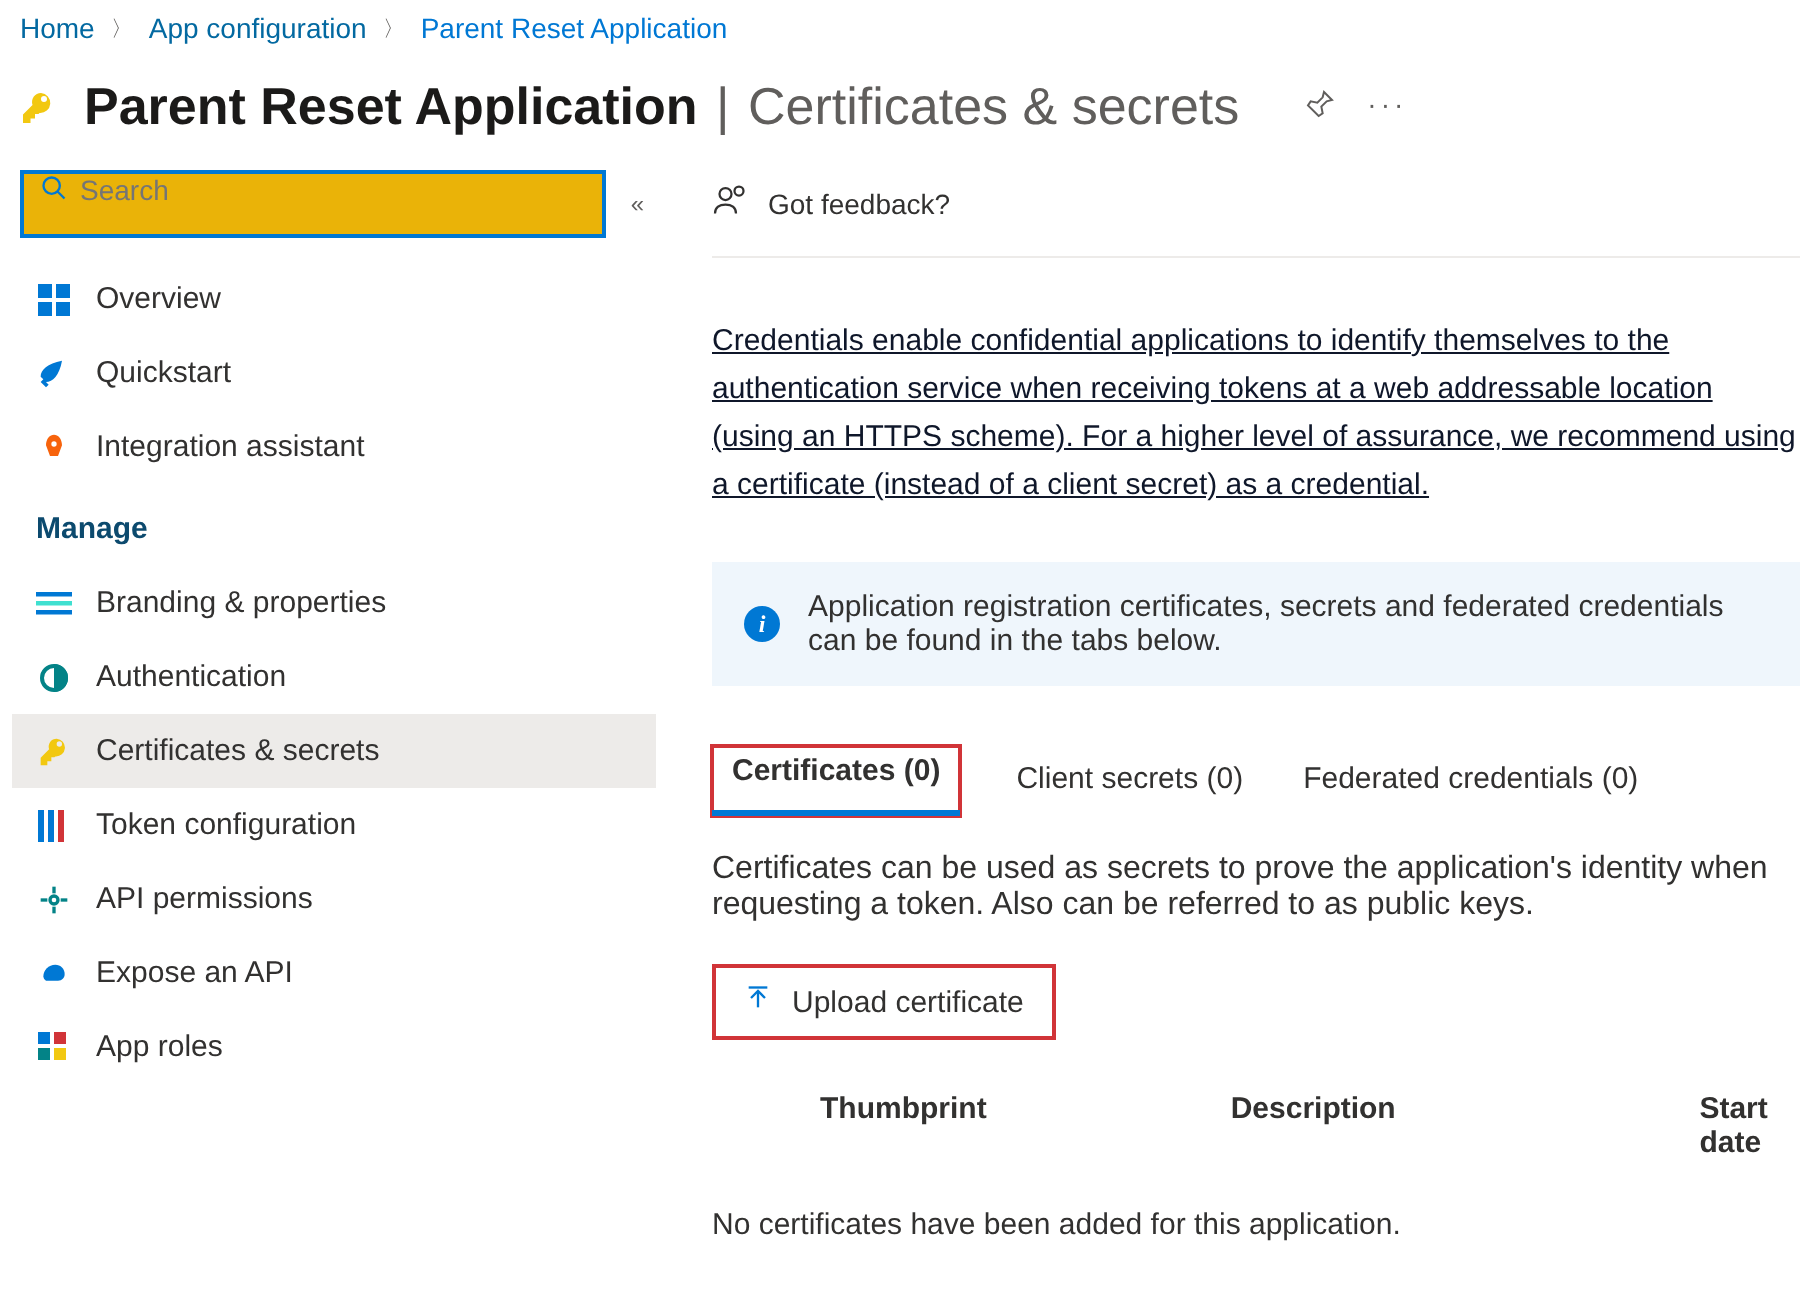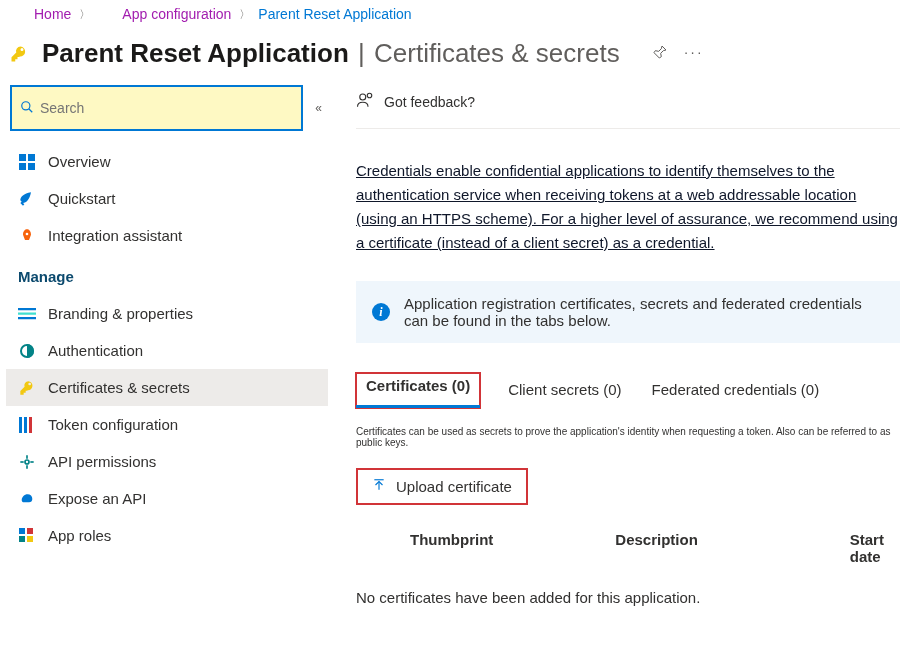--- a/index.html
+++ b/index.html
@@ -5,21 +5,21 @@
   * { box-sizing: border-box; margin: 0; padding: 0; }
   body {
     font-family: "Segoe UI", -apple-system, sans-serif;
     font-size: 14px;
     color: #323130;
     background: #fff;
     width: 900px;
     height: 649px;
     overflow: hidden;
   }
-  a { color: #a21caf; text-decoration: none; margin-left: 24px; }
+  a { color: #0369a1; text-decoration: none; }
 
   
   .breadcrumb {
     display: flex;
     align-items: center;
     gap: 8px;
     padding: 6px 10px 2px;
     font-size: 14px;
   }
   .breadcrumb .chev { color: #605e5c; font-size: 11px; }
@@ -48,24 +48,24 @@
   
   .sidebar {
     width: 328px;
     flex-shrink: 0;
     padding: 2px 0 0 6px;
   }
   .search-row { display: flex; align-items: center; gap: 12px; padding: 4px 6px 12px 4px; }
   .search-box {
     flex: 1;
     display: flex;
-    align-items: center;
+    align-items: flex-start;
     border: 2px solid #0078d4;
-    background: #fef9c3;
-    height: 46px;
+    background: #eab308;
+    height: 34px;
     padding: 0 8px;
     gap: 6px;
   }
   .search-box input {
     border: none;
     outline: none;
     font-size: 14px;
     flex: 1;
     color: #605e5c;
     background: transparent;
@@ -146,21 +146,21 @@
     left: 0; right: 0; bottom: 0;
     height: 3px;
     background: #0078d4;
   }
   .highlight-red {
     outline: 2px solid #d13438;
     outline-offset: -1px;
   }
   .highlight-red.box { padding: 4px 10px; }
 
-  .tab-desc { padding: 18px 0 20px; font-size: 10px; }
+  .tab-desc { padding: 18px 0 20px; font-size: 16px; }
 
   .upload-btn {
     display: inline-flex;
     align-items: center;
     gap: 10px;
     padding: 8px 14px;
     border: 2px solid #d13438;
     font-size: 15px;
     cursor: pointer;
   }

